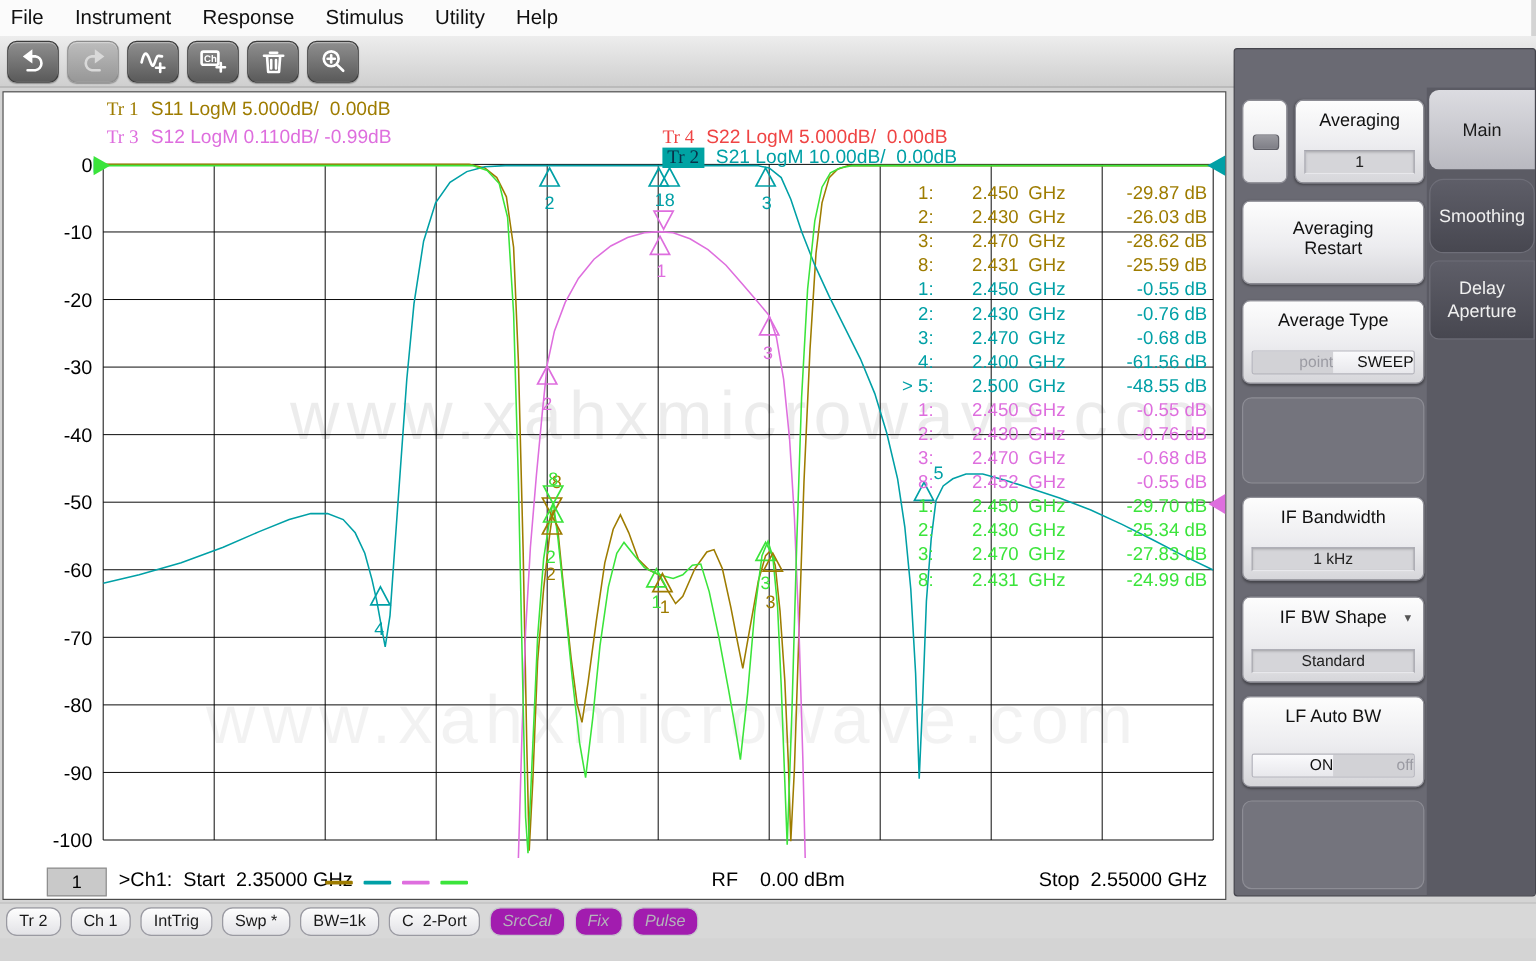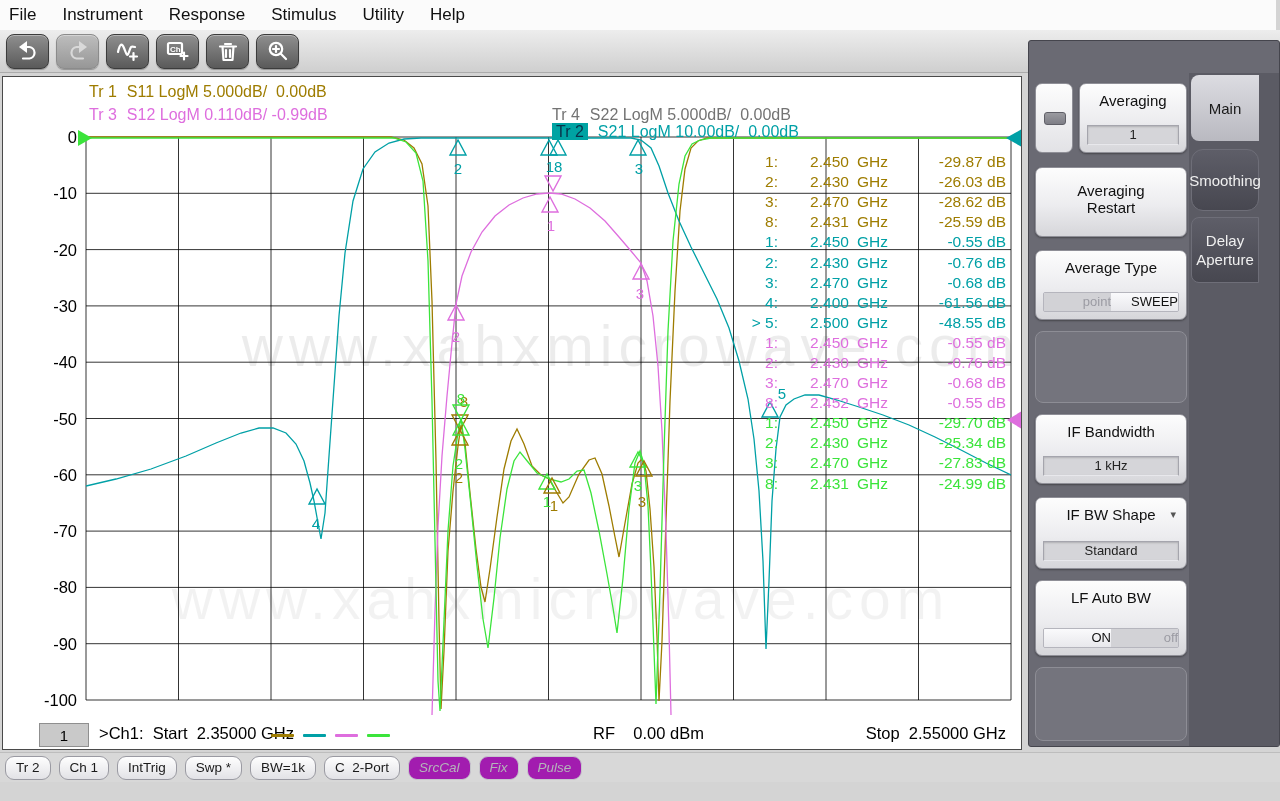--- a/index.html
+++ b/index.html
@@ -20,21 +20,21 @@
   .tbtn.disabled { background:linear-gradient(#bdbdbd,#979797); border-color:#8b8b8b; }
   .tbtn svg { width:24px; height:24px; }
   .tbtn .ink { stroke:#fff; fill:none; stroke-width:2.2; stroke-linecap:round; stroke-linejoin:round; }
   .tbtn .inkf { fill:#fff; }
   .tbtn.disabled .ink { stroke:#d9d9d9; } .tbtn.disabled .inkf { fill:#d9d9d9; }
   
   .graph { position:absolute; left:2px; top:76px; width:1020px; height:674px;
     background:#fff; border:1px solid #4a4a4a; }
   .graph svg.plot { position:absolute; left:0; top:0; }
   .trace-title { position:absolute; font-size:16px; white-space:pre; }
-  .trace-title .tr-id { margin-right:10px; }
+  .trace-title .tr-id { margin-right:10px;font-family:Liberation Serif, serif; }
   .trace-title .tr-badge { background:#00a3a3; color:#09324a; padding:0 4px; }
   .tt0 { left:86px; top:6px; } .tt1 { left:549px; top:6px;margin-top:40px; }
   .tt2 { left:86px; top:29px; } .tt3 { left:549px; top:29px; }
   .mktable { position:absolute; left:733px; top:75px; width:270px; }
   .mkrow { height:20.1px; display:flex; align-items:center; font-size:15.5px; white-space:pre; }
   .mkrow .n { width:42px; text-align:right; }
   .mkrow .f { flex:1; text-align:center; }
   .mkrow .u { display:inline-block; margin-left:8px; }
   .mkrow .v { width:86px; text-align:right; }
   .chstrip { position:absolute; left:0; top:644px; width:1018px; height:28px; font-size:16.5px; color:#000; }
@@ -65,21 +65,21 @@
     border:1px solid #b5b5bd; border-radius:2px; overflow:hidden; font-size:13px; }
   .seg span { flex:1; line-height:18px; text-align:right; }
   .seg .on  { background:linear-gradient(#fafafc,#e8e8ec); color:#111; }
   .seg .off { background:#d2d2d6; color:#9b9ba3; }
   .ph { position:absolute; background:#74747d; border:1px solid #8d8d95; border-radius:8px; }
   .ledbtn { position:absolute; left:6px; top:42px; width:38px; height:70px;
     background:linear-gradient(#fdfdfd,#e2e2e6); border:1px solid #8f8f97; border-radius:7px; }
   .led { position:absolute; left:8px; top:28px; width:22px; height:13px;
     background:linear-gradient(#9a9aa0,#7e7e86); border:1px solid #5f5f67; border-radius:3px; }
   .tabcol { position:absolute; left:160px; top:32px; width:90px; height:673px; background:#5b5b64; }
-  .ptab { position:absolute; left:2px; width:68px; border-radius:8px 0 0 8px;
+  .ptab { position:absolute; left:2px; width:88px; border-radius:8px 0 0 8px;
     display:flex; align-items:center; justify-content:center; text-align:center;
     font-size:15px; line-height:19px; }
   .ptab.active { background:linear-gradient(#dcdce1,#b9b9c0); color:#1a1a1a; }
   .ptab.dark { background:linear-gradient(#5e5e68,#474750); color:#f0f0f0; border:1px solid #6e6e78; }
   
   .statusbar { position:absolute; left:0; top:752px; width:1280px; height:30px;
     background:#d8d8d8; border-top:1px solid #bdbdbd; display:flex; align-items:center;
     padding-left:5px; gap:8px; }
   .sbtn { height:24px; padding:0 10px; border-radius:9px; font-size:13.5px; color:#1a1a1a;
     background:linear-gradient(#fefefe,#e2e2e6); border:1px solid #9a9aa2;
@@ -223,21 +223,21 @@
       <polygon points="77,131 77,143 89,137" fill="#00a0a6"></polygon>
       <polygon points="77,129 77,145 91,137" fill="#3be43b"></polygon>
       <polygon points="1021,128 1021,146 1005,137" fill="#00a0a6"></polygon>
       <polygon points="1021,410 1021,428 1006,419" fill="#de6ede"></polygon>
     </svg>
 
   <div id="tracetitles">
       <div class="trace-title tt0" style="color: rgb(158, 124, 0);"><span class="tr-id">Tr 1</span><span>S11 LogM 5.000dB/  0.00dB</span></div>
       <div class="trace-title tt1" style="color: rgb(0, 160, 166);"><span class="tr-id tr-badge">Tr 2</span><span>S21 LogM 10.00dB/  0.00dB</span></div>
       <div class="trace-title tt2" style="color: rgb(222, 110, 222);"><span class="tr-id">Tr 3</span><span>S12 LogM 0.110dB/ -0.99dB</span></div>
-      <div class="trace-title tt3" style="color: #737373;"><span class="tr-id">Tr 4</span><span>S22 LogM 5.000dB/  0.00dB</span></div>
+      <div class="trace-title tt3" style="color: #ef4444;"><span class="tr-id">Tr 4</span><span>S22 LogM 5.000dB/  0.00dB</span></div>
     </div>
 
   <div class="mktable" id="mktable">
       <div class="mkrow" style="color: rgb(158, 124, 0);"><span class="n">1:</span><span class="f"><span>2.450</span><span class="u">GHz</span></span><span class="v">-29.87 dB</span></div>
       <div class="mkrow" style="color: rgb(158, 124, 0);"><span class="n">2:</span><span class="f"><span>2.430</span><span class="u">GHz</span></span><span class="v">-26.03 dB</span></div>
       <div class="mkrow" style="color: rgb(158, 124, 0);"><span class="n">3:</span><span class="f"><span>2.470</span><span class="u">GHz</span></span><span class="v">-28.62 dB</span></div>
       <div class="mkrow" style="color: rgb(158, 124, 0);"><span class="n">8:</span><span class="f"><span>2.431</span><span class="u">GHz</span></span><span class="v">-25.59 dB</span></div>
       <div class="mkrow" style="color: rgb(0, 160, 166);"><span class="n">1:</span><span class="f"><span>2.450</span><span class="u">GHz</span></span><span class="v">-0.55 dB</span></div>
       <div class="mkrow" style="color: rgb(0, 160, 166);"><span class="n">2:</span><span class="f"><span>2.430</span><span class="u">GHz</span></span><span class="v">-0.76 dB</span></div>
       <div class="mkrow" style="color: rgb(0, 160, 166);"><span class="n">3:</span><span class="f"><span>2.470</span><span class="u">GHz</span></span><span class="v">-0.68 dB</span></div>

